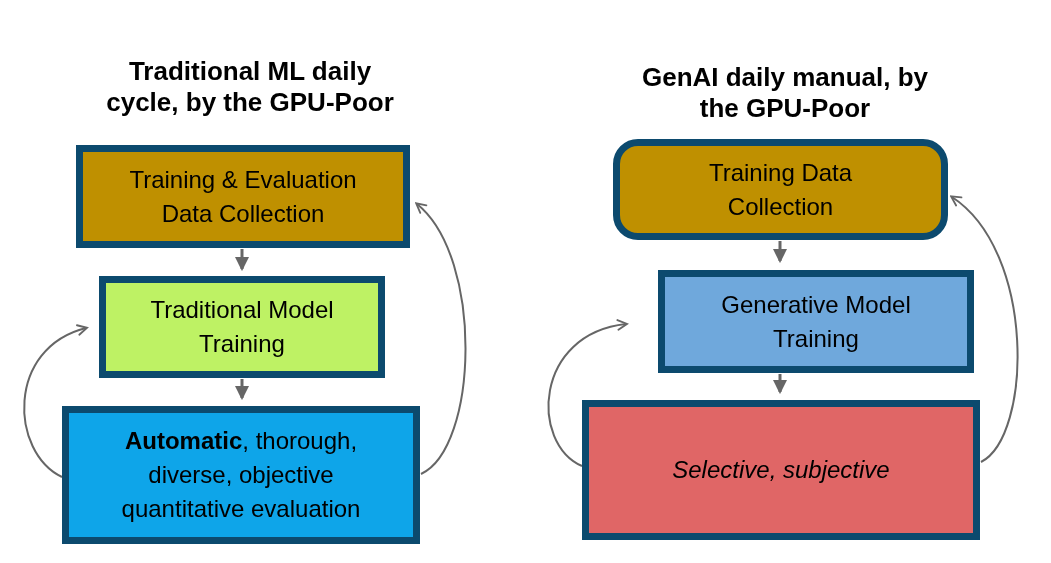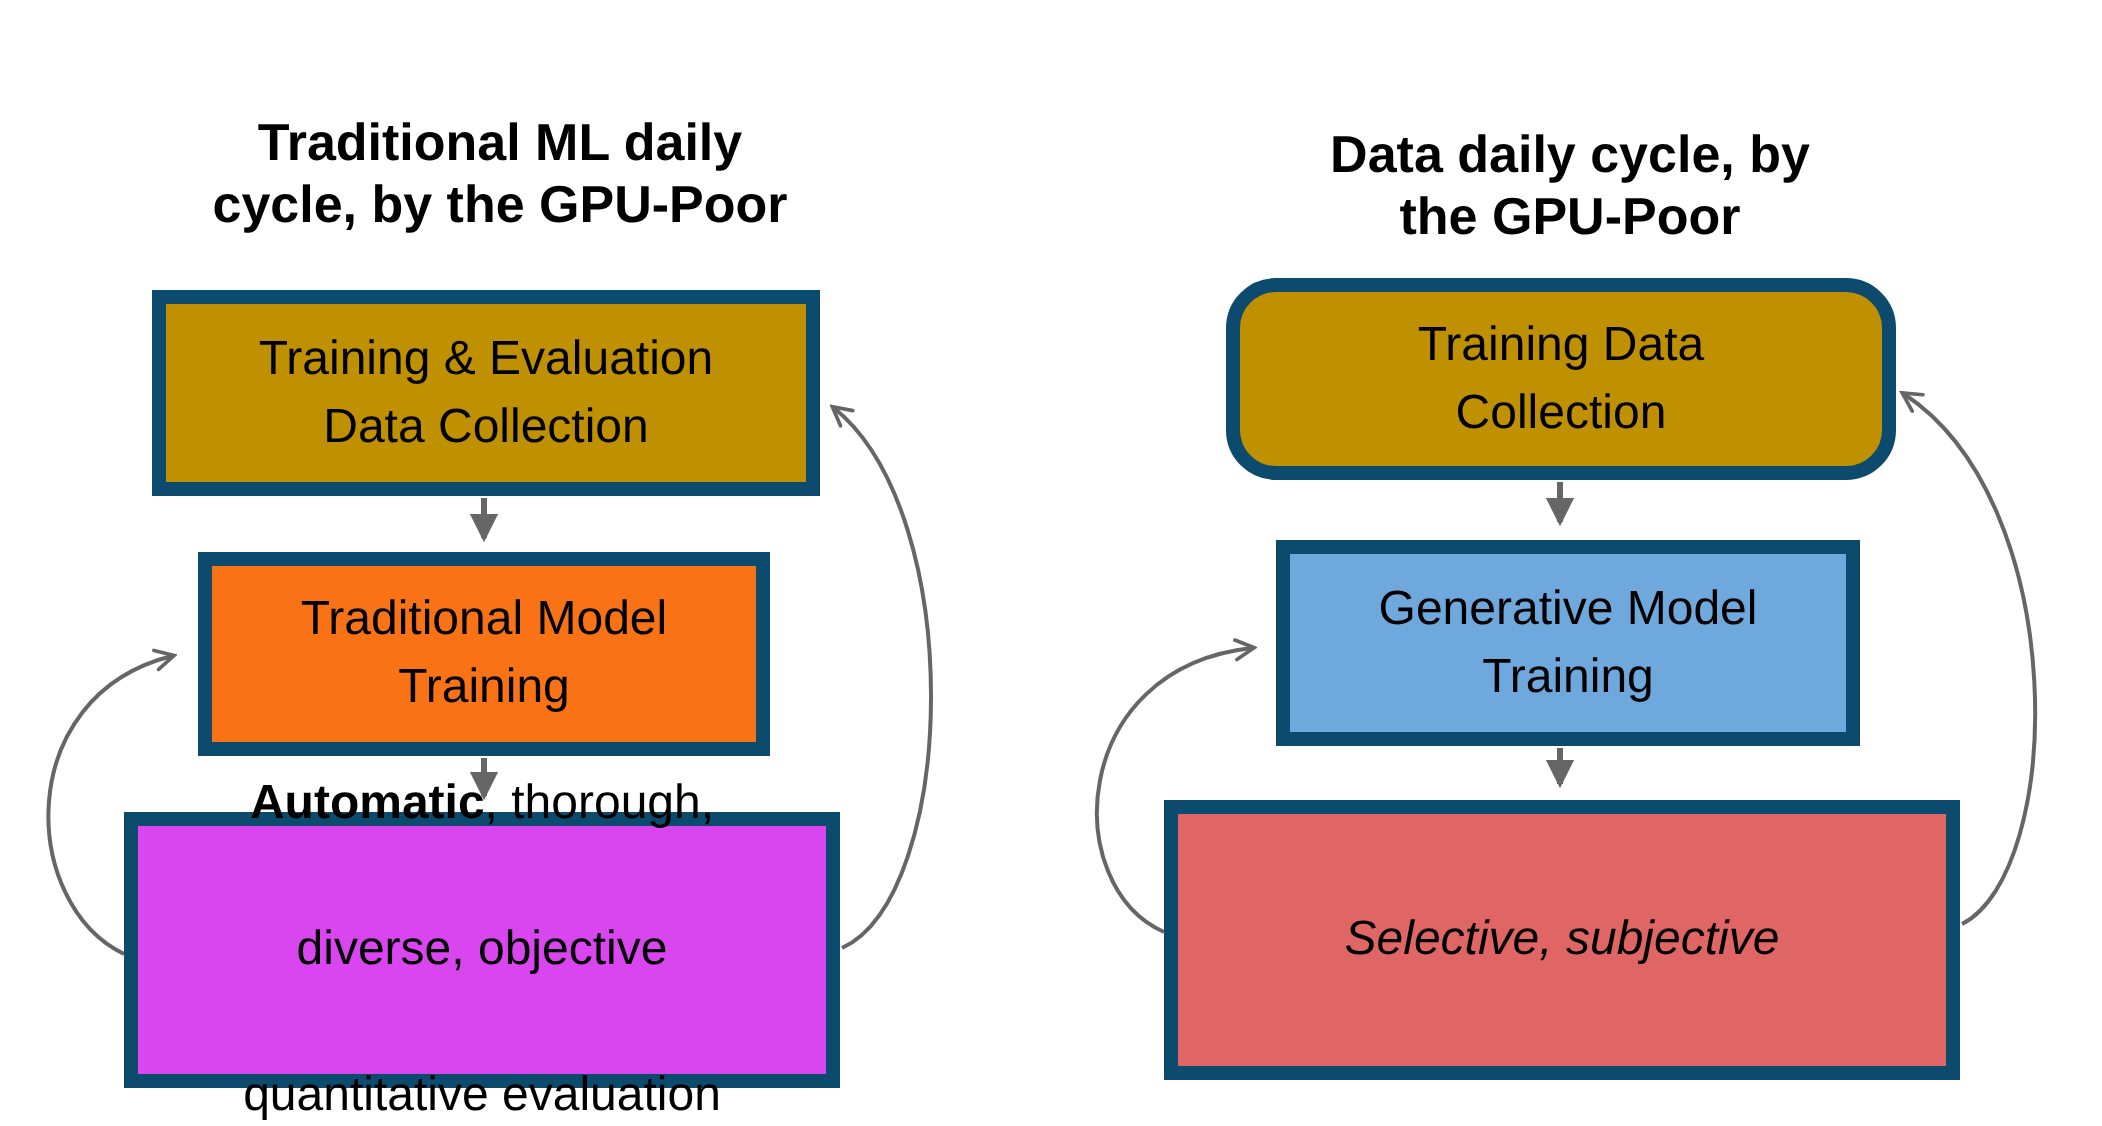--- a/index.html
+++ b/index.html
@@ -56,21 +56,21 @@
 
   
   .t-title { left: 40px;  top: 56px;  width: 420px; }
   .t-gold  { left: 76px;  top: 145px; width: 334px; height: 103px; }
   .t-blue  { left: 99px;  top: 276px; width: 286px; height: 102px; }
   .t-eval  { left: 62px;  top: 406px; width: 358px; height: 138px; }
 
   
   .g-title { left: 575px; top: 62px;  width: 420px; }
   .g-gold  { left: 613px; top: 139px; width: 335px; height: 101px; }
-  .g-blue  { left: 638px; top: 270px; width: 292px; height: 103px; }
+  .g-blue  { left: 658px; top: 270px; width: 316px; height: 103px; }
   .g-eval  { left: 582px; top: 400px; width: 398px; height: 140px; font-style: italic; }
 </style>
 </head>
 <body>
 
 <div class="canvas">
 
   <svg class="arrows" viewBox="0 0 1051 563" xmlns="http://www.w3.org/2000/svg">
     <defs>
       <marker id="tri" viewBox="0 0 10 10" refX="8.5" refY="5" markerWidth="4.7" markerHeight="4.7" orient="auto">
@@ -98,35 +98,35 @@
     <h2 class="diagram-title t-title">
         <div class="line"><span>Traditional ML daily</span></div>
         <div class="line"><span>cycle, by the GPU-Poor</span></div>
       </h2>
 
     <div class="flow-box t-gold" style="background-color: rgb(191, 144, 0);">
         <div class="line"><span>Training &amp; Evaluation</span></div>
         <div class="line"><span>Data Collection</span></div>
       </div>
 
-    <div class="flow-box t-blue" style="background-color: #f97316;">
+    <div class="flow-box t-blue" style="background-color: #bef264;">
         <div class="line"><span>Traditional Model</span></div>
         <div class="line"><span>Training</span></div>
       </div>
 
-    <div class="flow-box t-eval" style="background-color: #d946ef; gap: 39px;">
+    <div class="flow-box t-eval" style="background-color: #0ea5e9;">
         <div class="line"><span style="font-weight: bold;">Automatic</span><span>, thorough,</span></div>
         <div class="line"><span>diverse, objective</span></div>
         <div class="line"><span>quantitative evaluation</span></div>
       </div>
   </section>
 
   <section>
     <h2 class="diagram-title g-title">
-        <div class="line"><span>Data daily cycle, by</span></div>
+        <div class="line"><span>GenAI daily manual, by</span></div>
         <div class="line"><span>the GPU-Poor</span></div>
       </h2>
 
     <div class="flow-box g-gold" style="background-color: rgb(191, 144, 0); border-radius: 25px;">
         <div class="line"><span>Training Data</span></div>
         <div class="line"><span>Collection</span></div>
       </div>
 
     <div class="flow-box g-blue" style="background-color: rgb(111, 168, 220);">
         <div class="line"><span>Generative Model</span></div>

